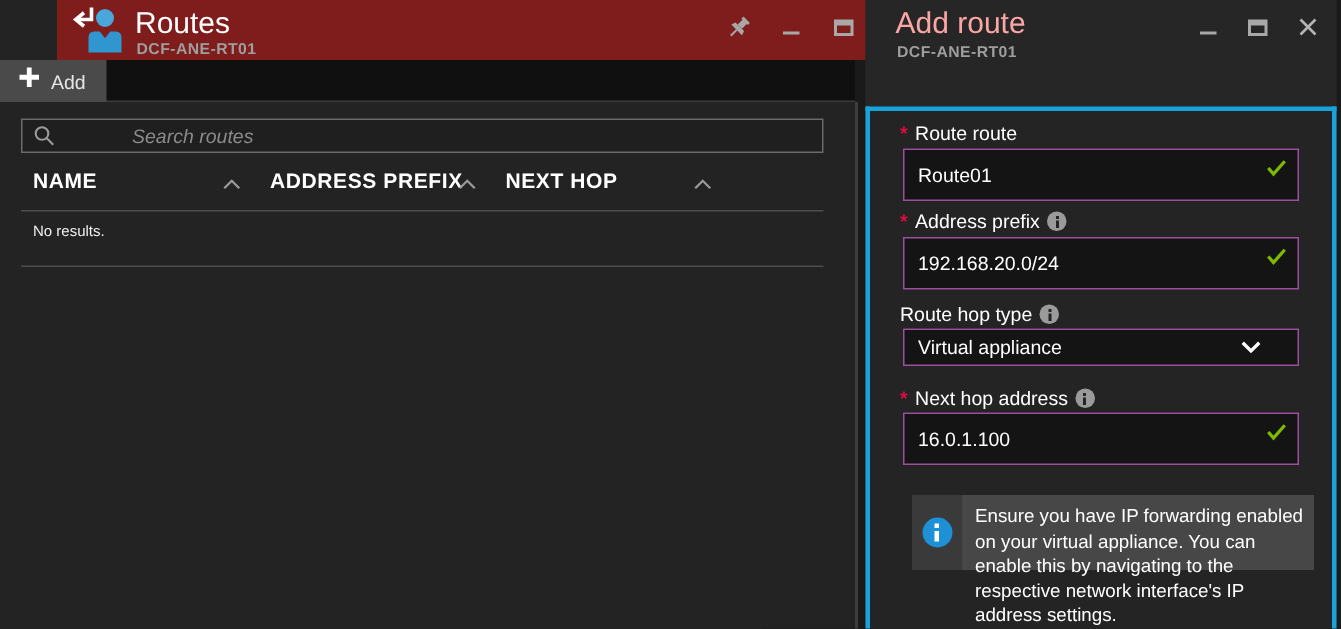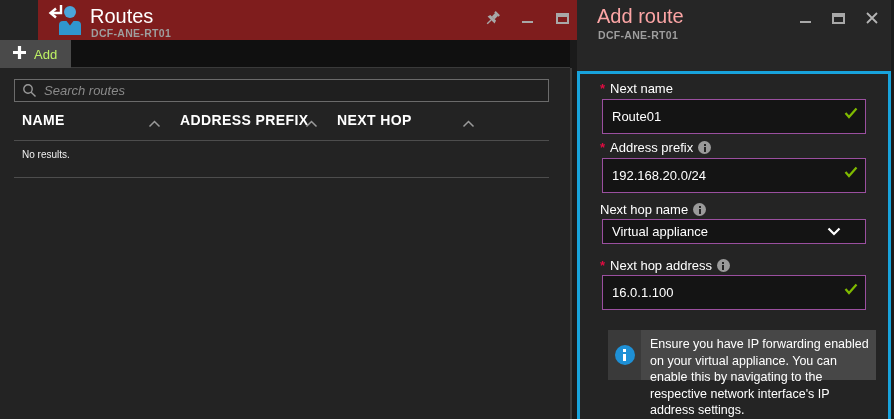--- a/index.html
+++ b/index.html
@@ -12,23 +12,23 @@
   #left-header { left:0; top:0; width:570px; height:40px; background:#7f1d1d;margin-left:38px; }
   #route-icon { left:8px; top:3px; }
   #left-title { left:52px; top:5px; font-size:20px; color:#ffffff; font-weight:400; }
   #left-subtitle { left:53px; top:27px; font-size:10.5px; font-weight:bold; color:#9e9e9e; letter-spacing:.3px; }
   .win-ctrl { top:8px; width:20px; height:20px; display:flex; align-items:center; justify-content:center; cursor:pointer; }
   .minimize-bar { width:11px; height:2px; background:#a8a8a8; margin-top:8px; }
   .maximize-box { width:13px; height:11px; border:2px solid #a8a8a8; border-top:4px solid #a8a8a8; }
 
   #toolbar { left:0; top:40px; width:570px; height:28px; background:#101010; border-bottom:1px solid #3a3a3a; }
   #add-button { left:0; top:0; width:71px; height:28px; background:#4a4a4a; display:flex; align-items:center; gap:7px; padding-left:12px; cursor:pointer; }
-  #add-button span.lbl { color:#bef264; font-size:13px; }
-
-  #search-box { left:14px; top:79px; width:535px; height:23px; border:1px solid #6b6b6b; background:#1f1f1f; display:flex; align-items:center; padding-left:7px; }
+  #add-button span.lbl { color:#e5e5e5; font-size:13px; }
+
+  #search-box { left:14px; top:79px; width:535px; height:23px; border:1px solid #6b6b6b; background:#1f1f1f; display:flex; align-items:center; padding-left:7px;gap:44px; }
   #search-input { flex:1; background:transparent; border:none; outline:none; color:#e6e6e6; font-size:13px; font-style:italic; padding-left:7px; }
   #search-input::placeholder { color:#8a8a8a; font-style:italic; }
 
   .col-header { top:112px; display:flex; align-items:center; color:#ffffff; font-size:14px; font-weight:bold; letter-spacing:.4px; cursor:pointer; }
   .sort-caret { position:absolute; top:114px; }
   .divider { left:14px; width:535px; height:1px; background:#4d4d4d; }
   #empty-text { left:22px; top:149px; font-size:10px; color:#f0f0f0; }
 
   #blade-separator { left:570px; top:68px; width:2px; height:351px; background:#3d3d3d; }
 
@@ -171,21 +171,21 @@
       <svg width="14" height="14" viewBox="0 0 14 14">
           <path d="M2 2 L12 12 M12 2 L2 12" stroke="#b4b4b4" stroke-width="1.8"></path>
         </svg>
     </div>
   </div>
 
   <div id="form-panel" class="abs">
 
     <div class="field-label abs" style="top:7px;">
       <span class="req">*</span>
-      <span>Next name</span>
+      <span>Route route</span>
     </div>
     <input class="text-input abs" style="top: 25px;" type="text" value="Route01">
     <span class="check" style="left:264px; top:31px;">
       <svg width="14" height="12" viewBox="0 0 14 12">
           <path d="M1.5 6 L5 10 L12.5 1.5" stroke="#7fba00" stroke-width="2.2" fill="none"></path>
         </svg>
     </span>
 
     <div class="field-label abs" style="top:66px;">
       <span class="req">*</span>
@@ -196,21 +196,21 @@
         </span>
     </div>
     <input class="text-input abs" style="top: 84px;" type="text" value="192.168.20.0/24">
     <span class="check" style="left:264px; top:90px;">
       <svg width="14" height="12" viewBox="0 0 14 12">
           <path d="M1.5 6 L5 10 L12.5 1.5" stroke="#7fba00" stroke-width="2.2" fill="none"></path>
         </svg>
     </span>
 
     <div class="field-label abs" style="top:128px;">
-      <span>Next hop name</span>
+      <span>Route hop type</span>
       <span class="info-dot">
           <span class="i-dot"></span>
           <span class="i-stem"></span>
         </span>
     </div>
     <div class="select-box abs" style="top:145px;">
       <span>Virtual appliance</span>
       <span style="display:flex;">
         <svg width="14" height="9" viewBox="0 0 14 9">
             <path d="M1.5 1.5 L7 7 L12.5 1.5" stroke="#ffffff" stroke-width="2.2" fill="none"></path>

